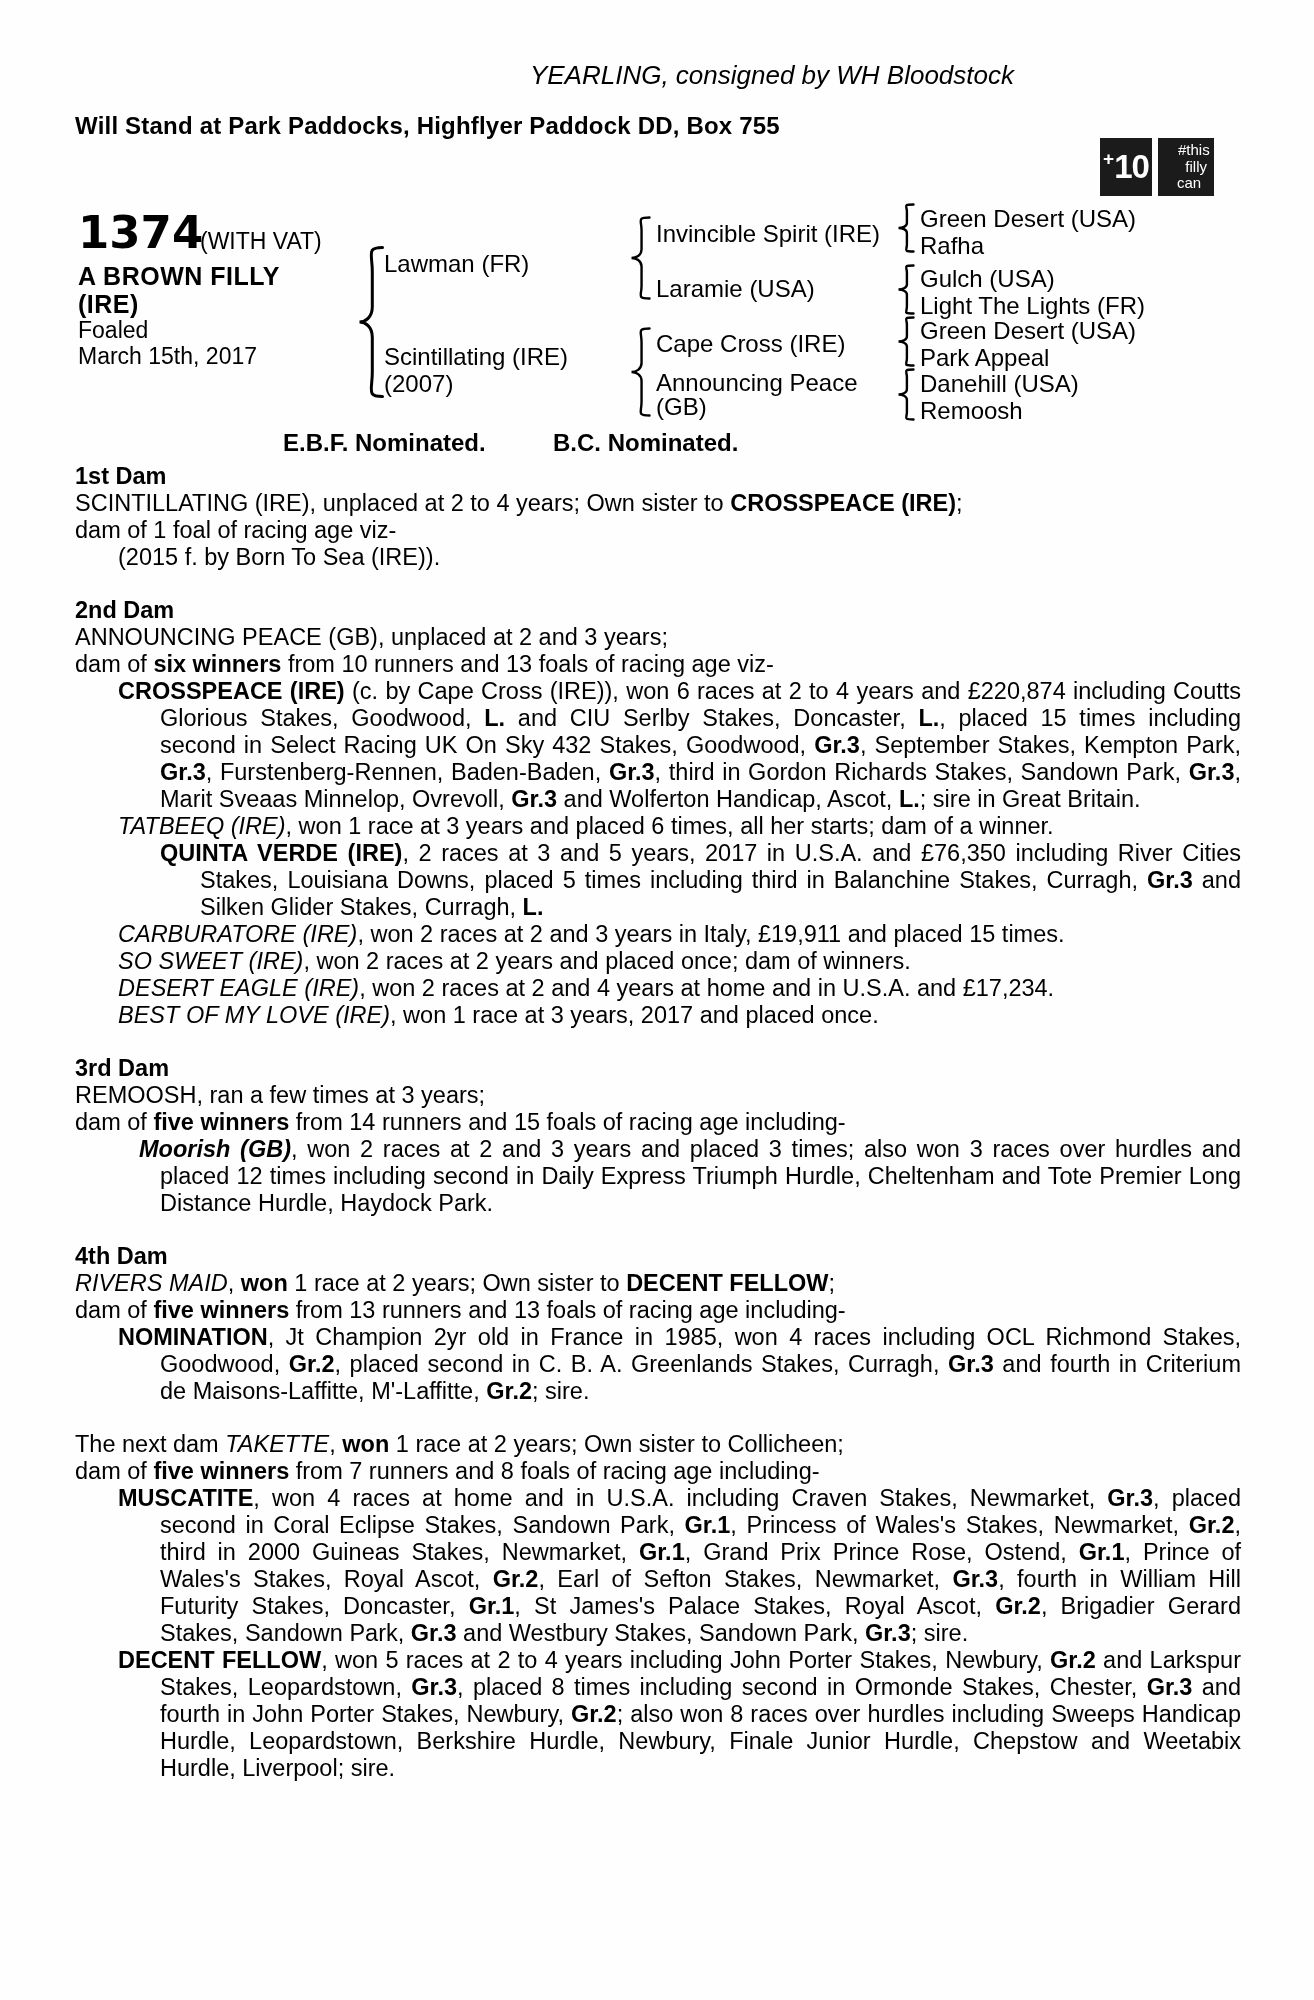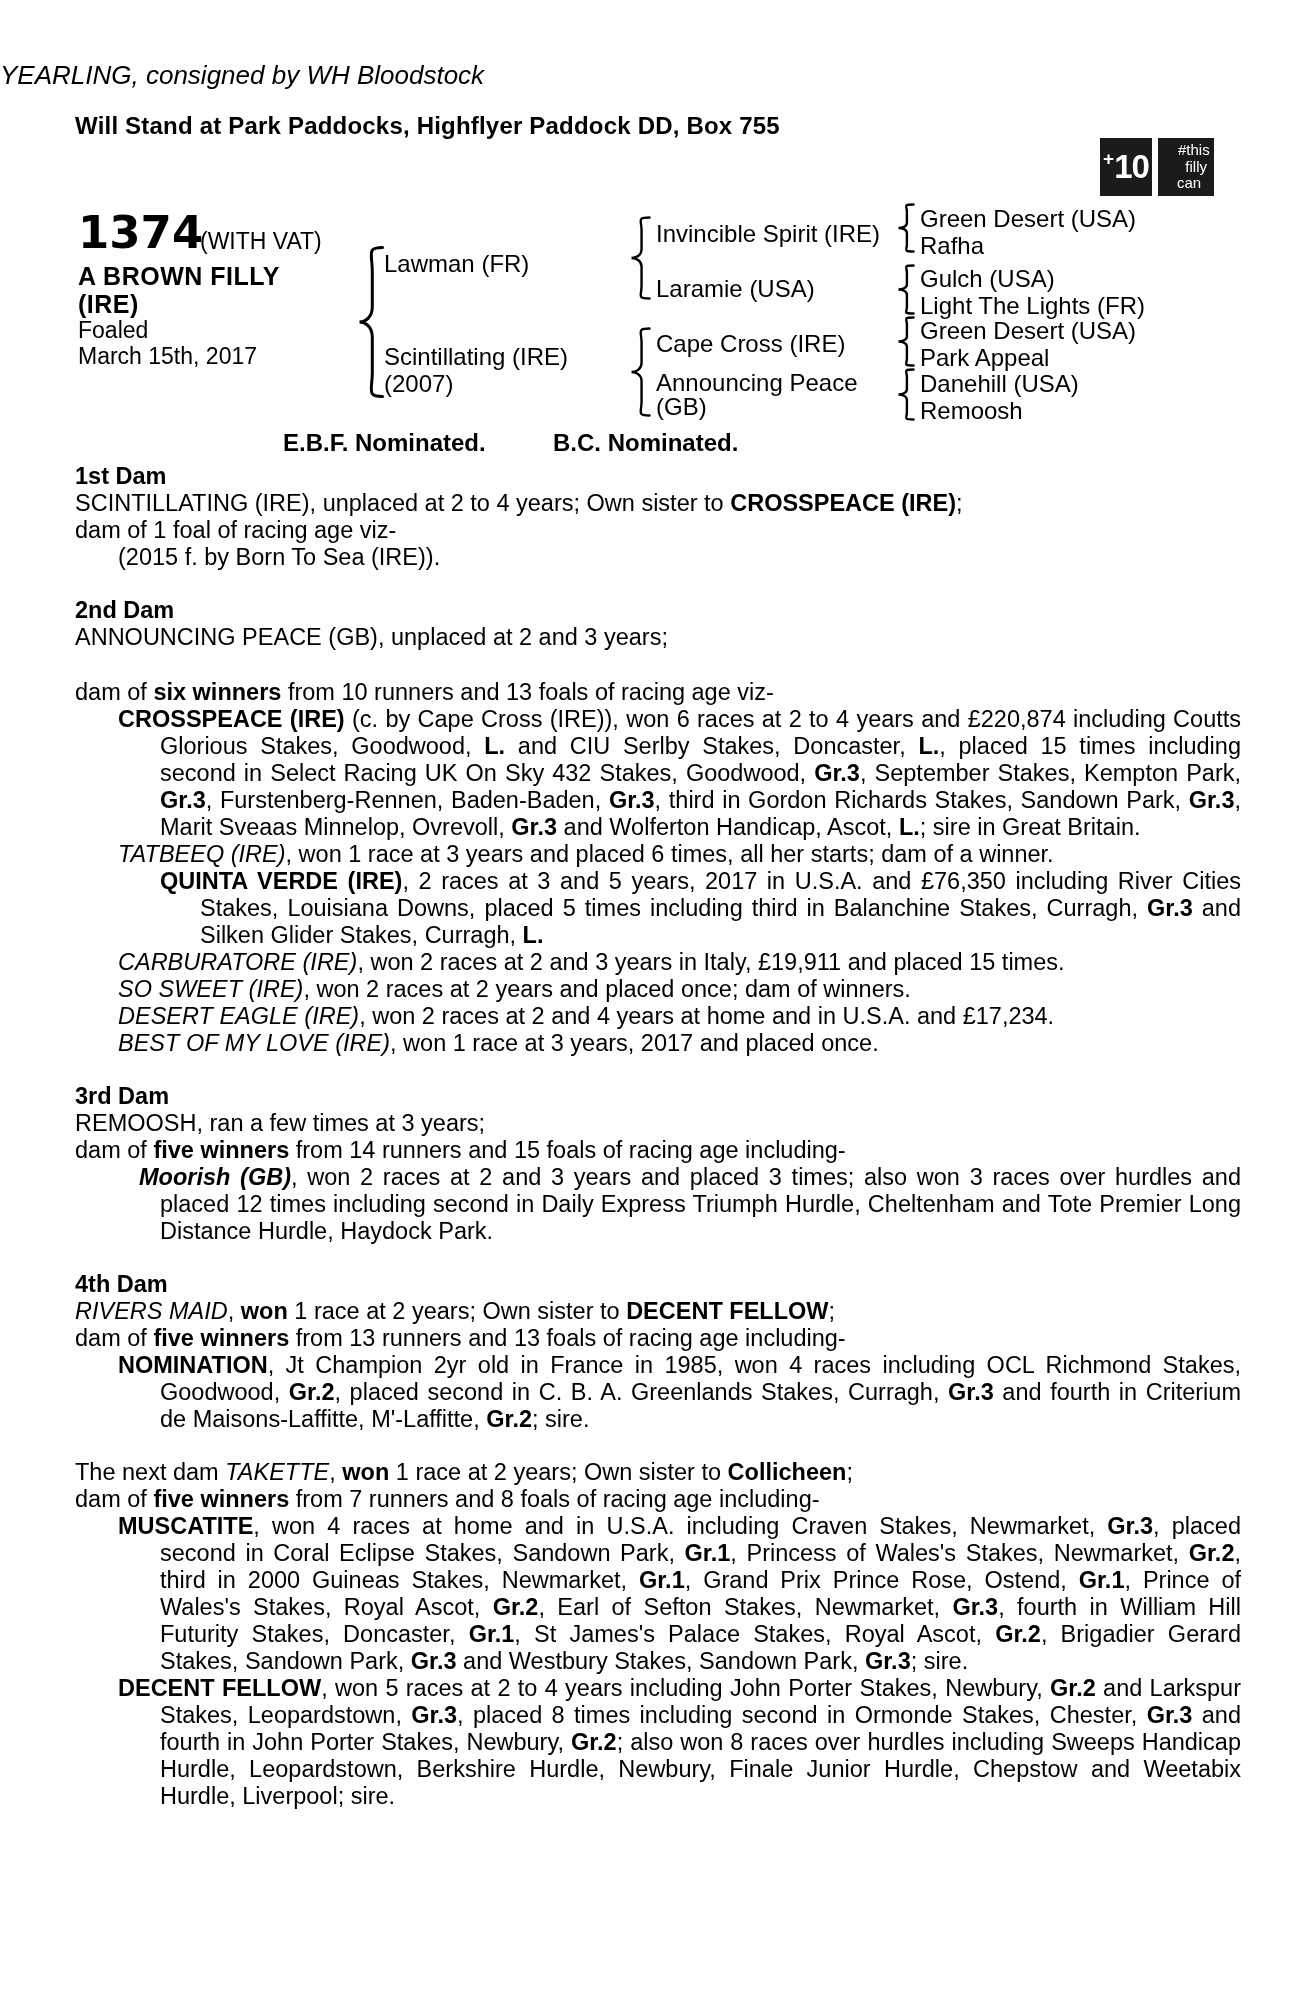--- a/index.html
+++ b/index.html
@@ -1,19 +1,19 @@
 <!DOCTYPE html>
 <html><head>
 <meta charset="utf-8">
 <style>
   html,body{margin:0;padding:0;background:#e8e8e8;}
   .page{position:relative;width:1314px;height:2000px;background:#fffefe;color:#000;
         font-family:"Liberation Sans",sans-serif;overflow:hidden;margin:0 auto;}
   .abs{position:absolute;white-space:nowrap;}
-  .title{left:0;top:60px;width:1014px;text-align:left;font-size:26px;font-style:italic;}
+  .title{left:0;top:60px;width:1014px;text-align:right;font-size:26px;font-style:italic;}
   .stand{left:75px;top:112px;font-size:24px;font-weight:bold;letter-spacing:.2px;}
   .logo{position:absolute;top:138px;height:58px;background:#1b1b1b;color:#fff;box-sizing:border-box;}
   .logo1{left:1100px;width:52px;display:flex;align-items:center;justify-content:center;}
   .logo1 .plus{font-size:19px;font-weight:bold;vertical-align:10px;position:relative;top:-8px;}
   .logo1 .ten{font-size:33px;font-weight:bold;letter-spacing:-1px;}
   .logo2{left:1158px;width:56px;font-size:15px;line-height:16.5px;padding-top:4px;}
   .logo2 .l1{padding-left:20px;}
   .logo2 .l2{text-align:right;padding-right:7px;}
   .logo2 .l3{text-align:center;padding-left:6px;}
   .lotnum{left:78px;top:206px;font-family:"DejaVu Sans",sans-serif;font-size:45px;font-weight:bold;}
@@ -98,21 +98,21 @@
   <div class="body" id="body-sections">
       <div class="section">
         <div class="sec-heading">1st Dam</div>
         <div class="entry" style="padding-left: 0px; text-indent: 0px;"><span>SCINTILLATING (IRE), unplaced at 2 to 4 years; Own sister to </span><span style="font-weight: bold;">CROSSPEACE (IRE)</span><span>;</span></div>
         <div class="entry" style="padding-left: 0px; text-indent: 0px;"><span>dam of 1 foal of racing age viz-</span></div>
         <div class="entry" style="padding-left: 43px; text-indent: 0px;"><span>(2015 f. by Born To Sea (IRE)).</span></div>
       </div>
       <div class="section">
         <div class="sec-heading">2nd Dam</div>
         <div class="entry" style="padding-left: 0px; text-indent: 0px;"><span>ANNOUNCING PEACE (GB), unplaced at 2 and 3 years;</span></div>
-        <div class="entry" style="padding-left: 0px; text-indent: 0px; margin-top: 28px;"><span>dam of </span><span style="font-weight: bold;">six winners</span><span> from 10 runners and 13 foals of racing age viz-</span></div>
+        <div class="entry" style="padding-left: 0px; text-indent: 0px;"><span>dam of </span><span style="font-weight: bold;">six winners</span><span> from 10 runners and 13 foals of racing age viz-</span></div>
         <div class="entry" style="padding-left: 85px; text-indent: -42px;"><span style="font-weight: bold;">CROSSPEACE (IRE)</span><span> (c. by Cape Cross (IRE)), won 6 races at 2 to 4 years and £220,874 including Coutts Glorious Stakes, Goodwood, </span><span style="font-weight: bold;">L.</span><span> and CIU Serlby Stakes, Doncaster, </span><span style="font-weight: bold;">L.</span><span>, placed 15 times including second in Select Racing UK On Sky 432 Stakes, Goodwood, </span><span style="font-weight: bold;">Gr.3</span><span>, September Stakes, Kempton Park, </span><span style="font-weight: bold;">Gr.3</span><span>, Furstenberg-Rennen, Baden-Baden, </span><span style="font-weight: bold;">Gr.3</span><span>, third in Gordon Richards Stakes, Sandown Park, </span><span style="font-weight: bold;">Gr.3</span><span>, Marit Sveaas Minnelop, Ovrevoll, </span><span style="font-weight: bold;">Gr.3</span><span> and Wolferton Handicap, Ascot, </span><span style="font-weight: bold;">L.</span><span>; sire in Great Britain.</span></div>
         <div class="entry" style="padding-left: 85px; text-indent: -42px;"><span style="font-style: italic;">TATBEEQ (IRE)</span><span>, won 1 race at 3 years and placed 6 times, all her starts; dam of a winner.</span></div>
         <div class="entry" style="padding-left: 125px; text-indent: -40px;"><span style="font-weight: bold;">QUINTA VERDE (IRE)</span><span>, 2 races at 3 and 5 years, 2017 in U.S.A. and £76,350 including River Cities Stakes, Louisiana Downs, placed 5 times including third in Balanchine Stakes, Curragh, </span><span style="font-weight: bold;">Gr.3</span><span> and Silken Glider Stakes, Curragh, </span><span style="font-weight: bold;">L.</span></div>
         <div class="entry" style="padding-left: 85px; text-indent: -42px;"><span style="font-style: italic;">CARBURATORE (IRE)</span><span>, won 2 races at 2 and 3 years in Italy, £19,911 and placed 15 times.</span></div>
         <div class="entry" style="padding-left: 85px; text-indent: -42px;"><span style="font-style: italic;">SO SWEET (IRE)</span><span>, won 2 races at 2 years and placed once; dam of winners.</span></div>
         <div class="entry" style="padding-left: 85px; text-indent: -42px;"><span style="font-style: italic;">DESERT EAGLE (IRE)</span><span>, won 2 races at 2 and 4 years at home and in U.S.A. and £17,234.</span></div>
         <div class="entry" style="padding-left: 85px; text-indent: -42px;"><span style="font-style: italic;">BEST OF MY LOVE (IRE)</span><span>, won 1 race at 3 years, 2017 and placed once.</span></div>
       </div>
       <div class="section">
         <div class="sec-heading">3rd Dam</div>
@@ -120,20 +120,20 @@
         <div class="entry" style="padding-left: 0px; text-indent: 0px;"><span>dam of </span><span style="font-weight: bold;">five winners</span><span> from 14 runners and 15 foals of racing age including-</span></div>
         <div class="entry" style="padding-left: 85px; text-indent: -42px;"><span style="font-weight: bold; font-style: italic; margin-left: 21px;">Moorish (GB)</span><span>, won 2 races at 2 and 3 years and placed 3 times; also won 3 races over hurdles and placed 12 times including second in Daily Express Triumph Hurdle, Cheltenham and Tote Premier Long Distance Hurdle, Haydock Park.</span></div>
       </div>
       <div class="section">
         <div class="sec-heading">4th Dam</div>
         <div class="entry" style="padding-left: 0px; text-indent: 0px;"><span style="font-style: italic;">RIVERS MAID</span><span>, </span><span style="font-weight: bold;">won</span><span> 1 race at 2 years; Own sister to </span><span style="font-weight: bold;">DECENT FELLOW</span><span>;</span></div>
         <div class="entry" style="padding-left: 0px; text-indent: 0px;"><span>dam of </span><span style="font-weight: bold;">five winners</span><span> from 13 runners and 13 foals of racing age including-</span></div>
         <div class="entry" style="padding-left: 85px; text-indent: -42px;"><span style="font-weight: bold;">NOMINATION</span><span>, Jt Champion 2yr old in France in 1985, won 4 races including OCL Richmond Stakes, Goodwood, </span><span style="font-weight: bold;">Gr.2</span><span>, placed second in C. B. A. Greenlands Stakes, Curragh, </span><span style="font-weight: bold;">Gr.3</span><span> and fourth in Criterium de Maisons-Laffitte, M'-Laffitte, </span><span style="font-weight: bold;">Gr.2</span><span>; sire.</span></div>
       </div>
       <div class="section">
-        <div class="entry" style="padding-left: 0px; text-indent: 0px;"><span>The next dam </span><span style="font-style: italic;">TAKETTE</span><span>, </span><span style="font-weight: bold;">won</span><span> 1 race at 2 years; Own sister to </span><span style="font-weight: bold;">Collicheen</span><span>;</span></div>
+        <div class="entry" style="padding-left: 0px; text-indent: 0px;"><span>The next dam </span><span style="font-style: italic;">TAKETTE</span><span>, </span><span style="font-weight: bold;">won</span><span> 1 race at 2 years; Own sister to </span><span style="font-weight: normal;">Collicheen</span><span>;</span></div>
         <div class="entry" style="padding-left: 0px; text-indent: 0px;"><span>dam of </span><span style="font-weight: bold;">five winners</span><span> from 7 runners and 8 foals of racing age including-</span></div>
         <div class="entry" style="padding-left: 85px; text-indent: -42px;"><span style="font-weight: bold;">MUSCATITE</span><span>, won 4 races at home and in U.S.A. including Craven Stakes, Newmarket, </span><span style="font-weight: bold;">Gr.3</span><span>, placed second in Coral Eclipse Stakes, Sandown Park, </span><span style="font-weight: bold;">Gr.1</span><span>, Princess of Wales's Stakes, Newmarket, </span><span style="font-weight: bold;">Gr.2</span><span>, third in 2000 Guineas Stakes, Newmarket, </span><span style="font-weight: bold;">Gr.1</span><span>, Grand Prix Prince Rose, Ostend, </span><span style="font-weight: bold;">Gr.1</span><span>, Prince of Wales's Stakes, Royal Ascot, </span><span style="font-weight: bold;">Gr.2</span><span>, Earl of Sefton Stakes, Newmarket, </span><span style="font-weight: bold;">Gr.3</span><span>, fourth in William Hill Futurity Stakes, Doncaster, </span><span style="font-weight: bold;">Gr.1</span><span>, St James's Palace Stakes, Royal Ascot, </span><span style="font-weight: bold;">Gr.2</span><span>, Brigadier Gerard Stakes, Sandown Park, </span><span style="font-weight: bold;">Gr.3</span><span> and Westbury Stakes, Sandown Park, </span><span style="font-weight: bold;">Gr.3</span><span>; sire.</span></div>
         <div class="entry" style="padding-left: 85px; text-indent: -42px;"><span style="font-weight: bold;">DECENT FELLOW</span><span>, won 5 races at 2 to 4 years including John Porter Stakes, Newbury, </span><span style="font-weight: bold;">Gr.2</span><span> and Larkspur Stakes, Leopardstown, </span><span style="font-weight: bold;">Gr.3</span><span>, placed 8 times including second in Ormonde Stakes, Chester, </span><span style="font-weight: bold;">Gr.3</span><span> and fourth in John Porter Stakes, Newbury, </span><span style="font-weight: bold;">Gr.2</span><span>; also won 8 races over hurdles including Sweeps Handicap Hurdle, Leopardstown, Berkshire Hurdle, Newbury, Finale Junior Hurdle, Chepstow and Weetabix Hurdle, Liverpool; sire.</span></div>
       </div>
     </div>
 
 </div>
 
 </body></html>

